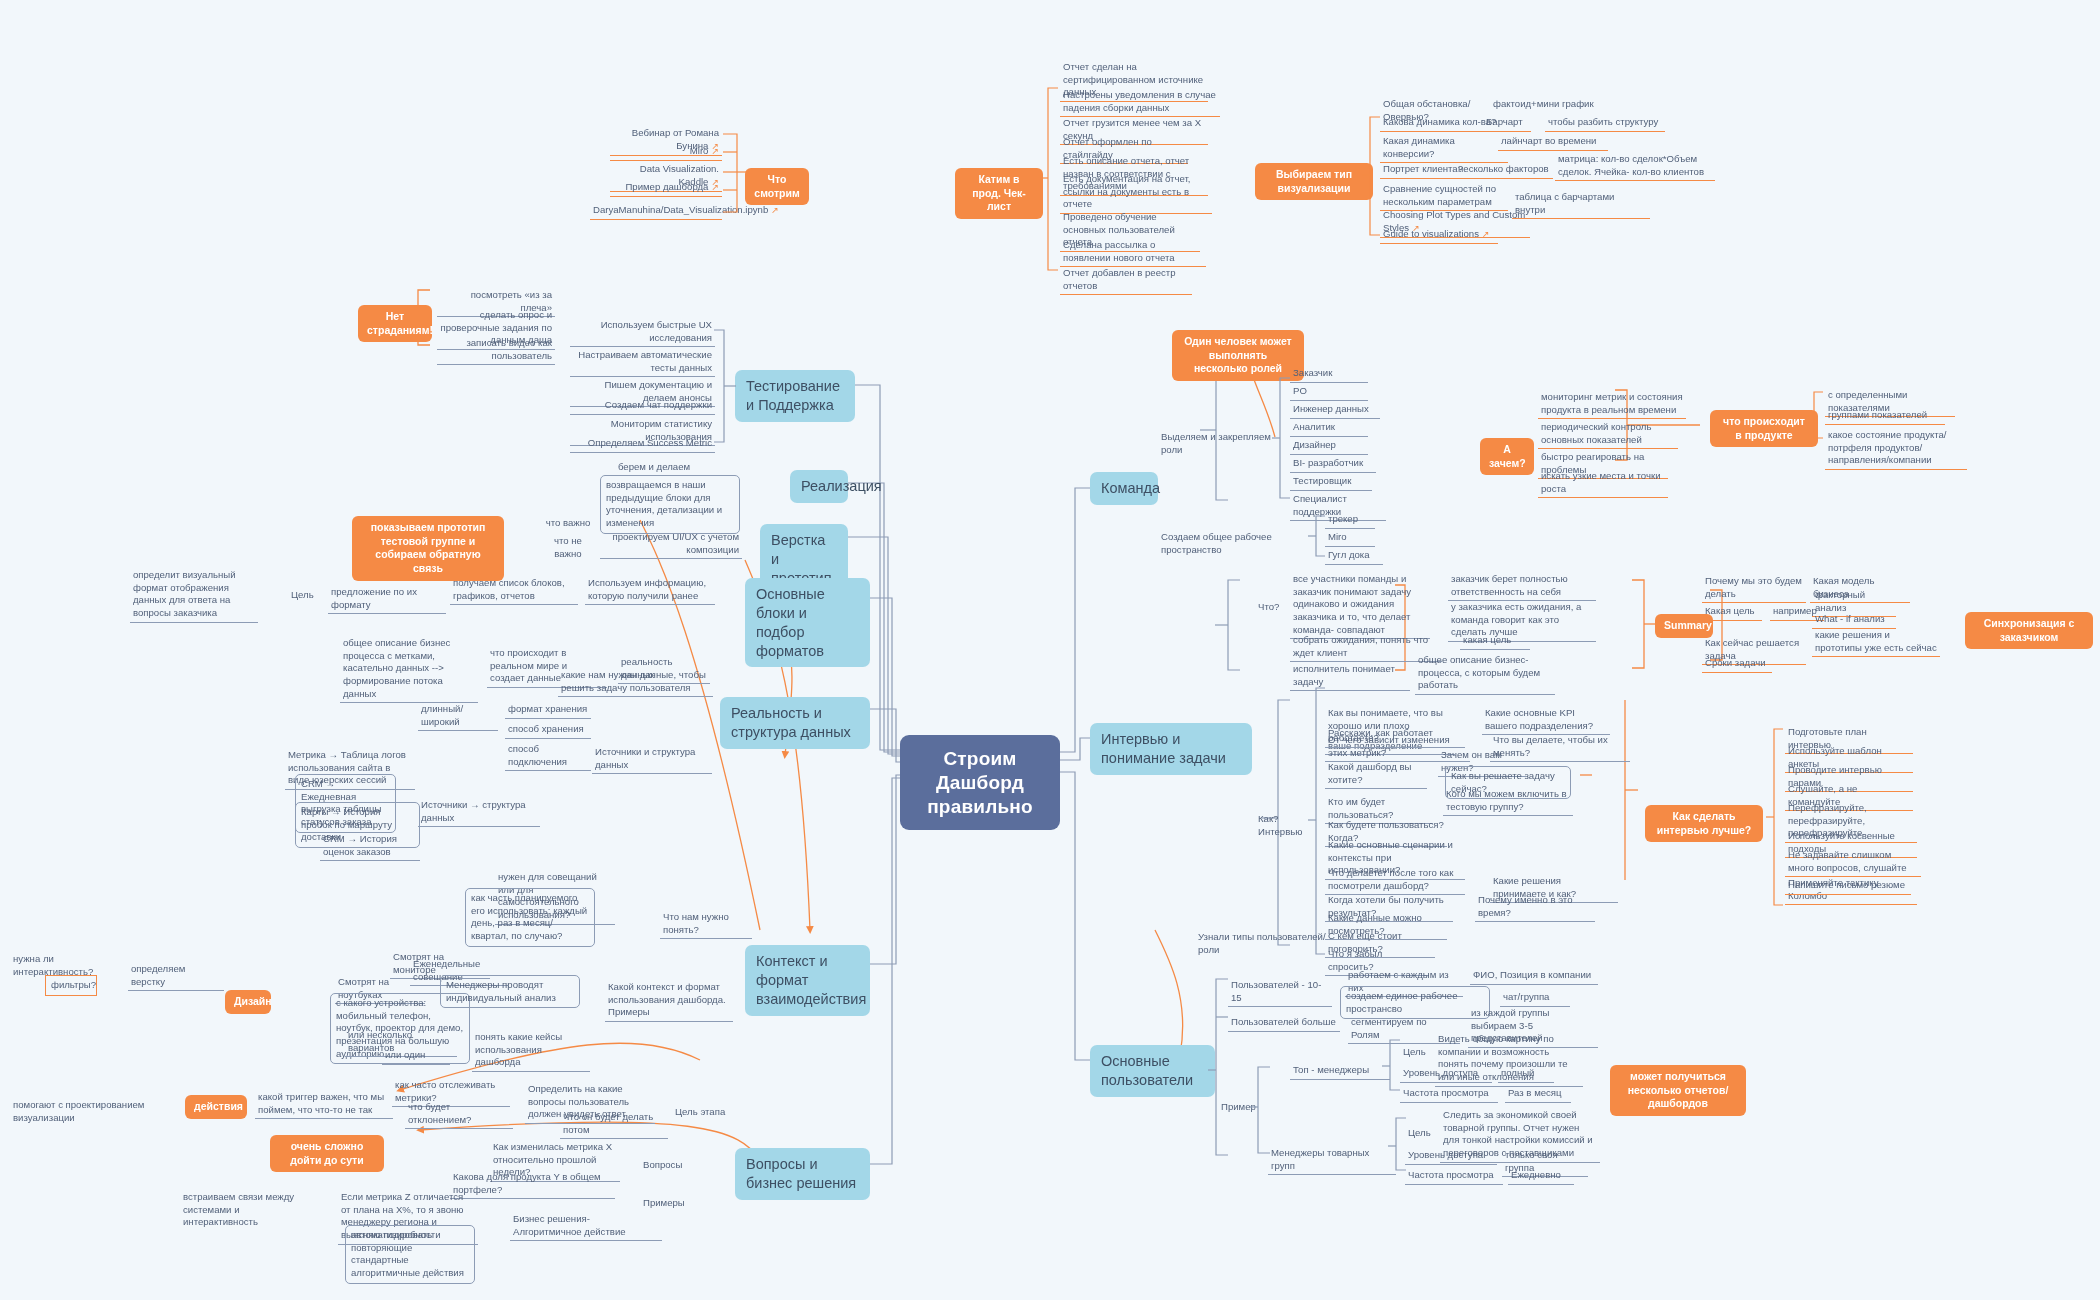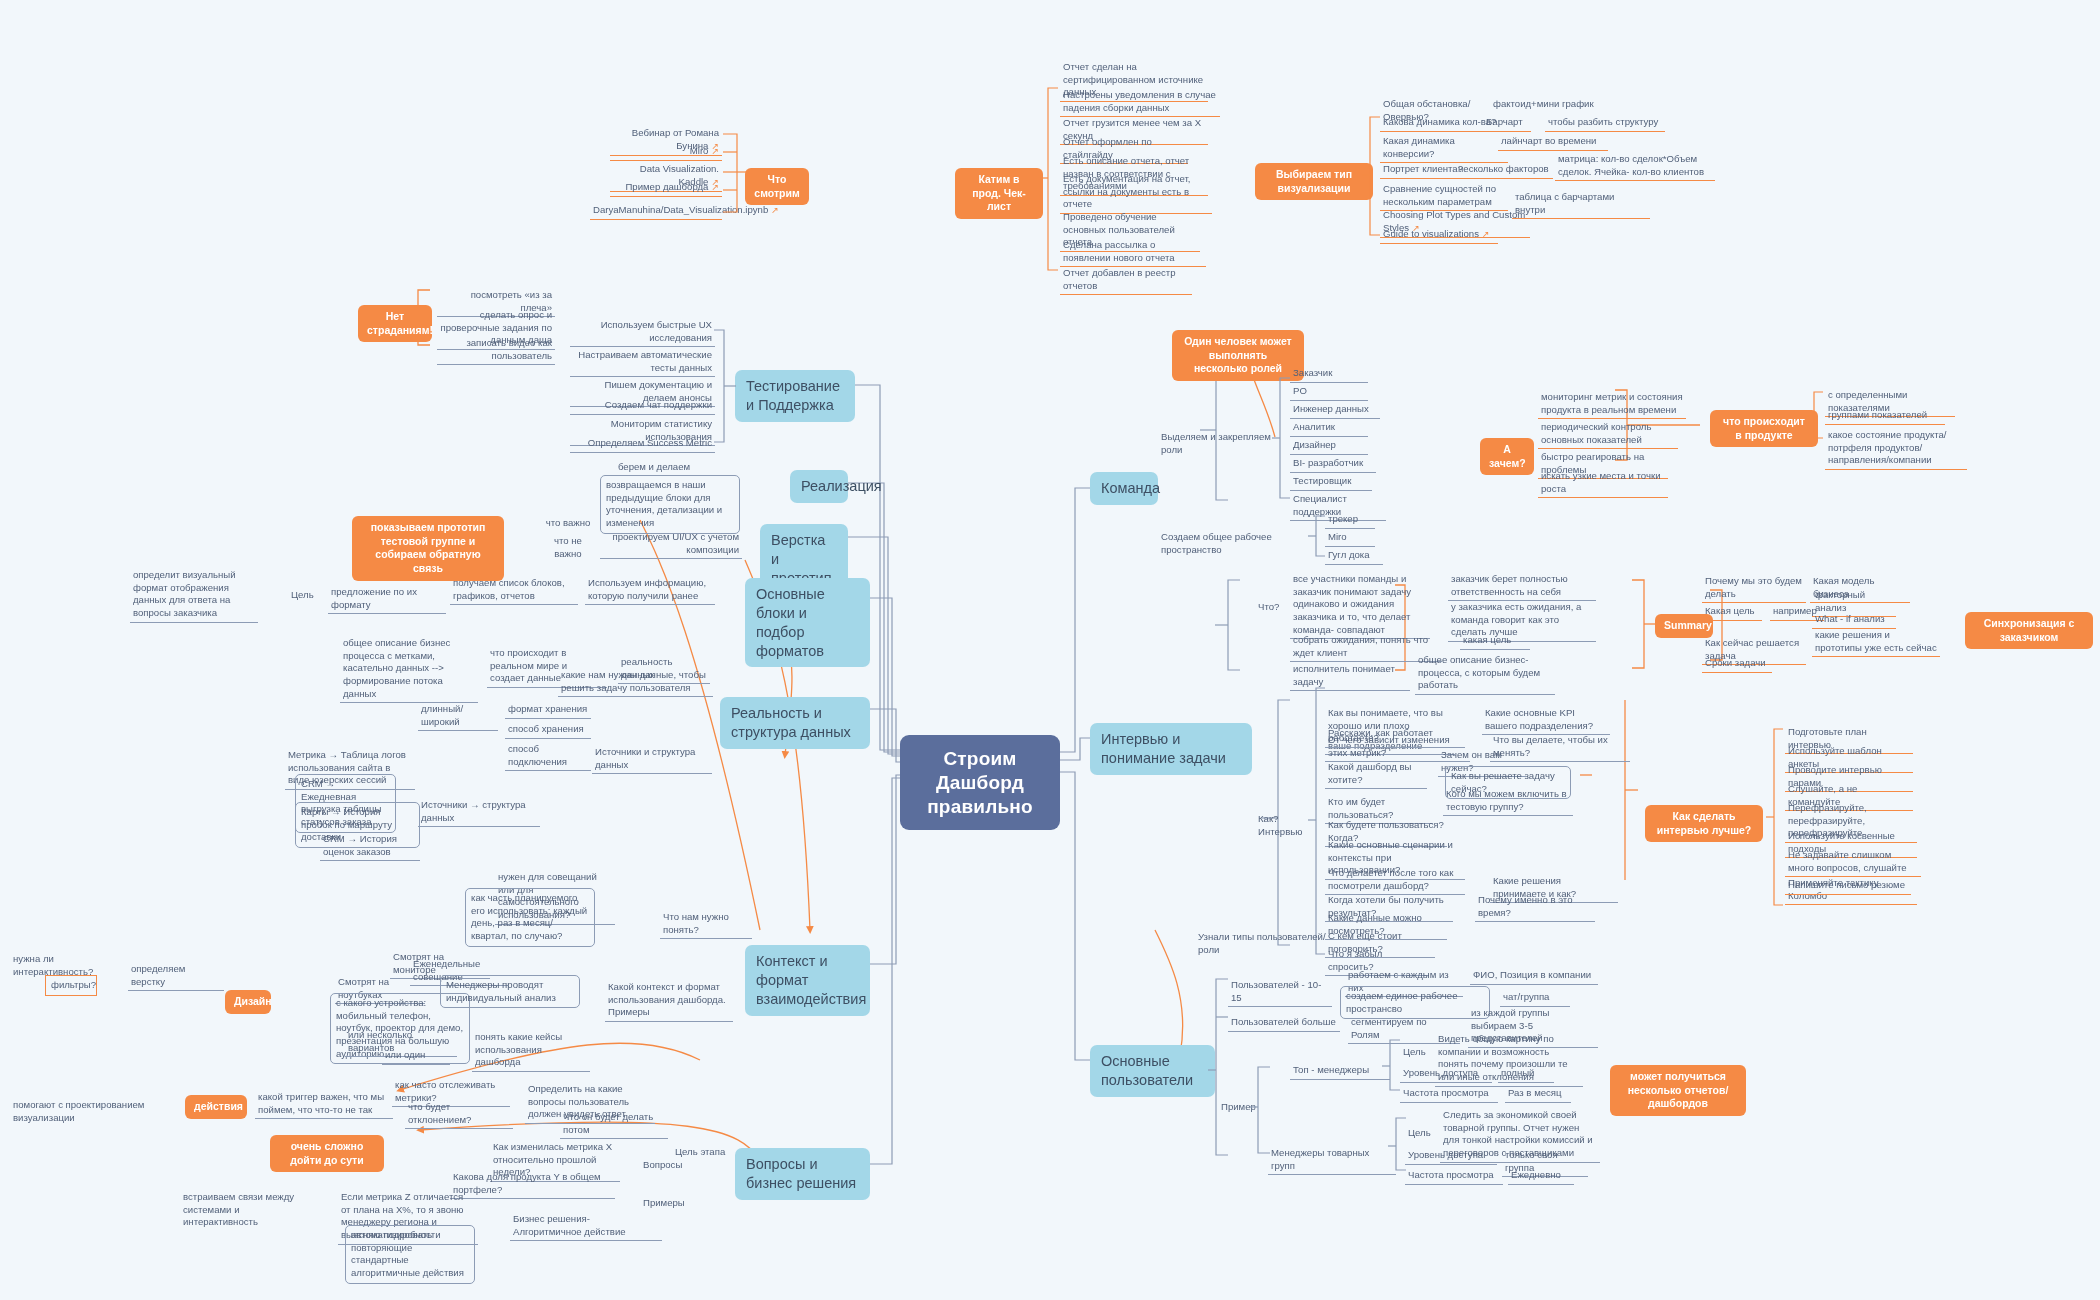--- a/index.html
+++ b/index.html
@@ -263,21 +263,21 @@
 <div class="node leaf" style="left:660px;top:910px;width:92px;"><span>Что нам нужно понять?</span></div>
 <div class="node leaf" style="left:605px;top:980px;width:128px;"><span>Какой контекст и формат использования дашборда. Примеры</span></div>
 
 <div class="node callout" style="left:185px;top:1095px;width:62px;"><span>действия</span></div>
 <div class="node leaf nb" style="left:10px;top:1098px;width:170px;"><span>помогают с проектированием визуализации</span></div>
 <div class="node leaf" style="left:255px;top:1090px;width:138px;"><span>какой триггер важен, что мы поймем, что что-то не так</span></div>
 <div class="node leaf" style="left:392px;top:1078px;width:118px;"><span>как часто отслеживать метрики?</span></div>
 <div class="node leaf" style="left:405px;top:1100px;width:108px;"><span>что будет отклонением?</span></div>
 <div class="node leaf" style="left:525px;top:1082px;width:130px;"><span>Определить на какие вопросы пользователь должен увидеть ответ</span></div>
 <div class="node leaf" style="left:560px;top:1110px;width:108px;"><span>Что он будет делать потом</span></div>
-<div class="node leaf nb" style="left:672px;top:1105px;width:68px;margin-top:40px;"><span>Цель этапа</span></div>
+<div class="node leaf nb" style="left:672px;top:1105px;width:68px;"><span>Цель этапа</span></div>
 <div class="node callout" style="left:270px;top:1135px;width:114px;"><span>очень сложно дойти до сути</span></div>
 <div class="node leaf" style="left:490px;top:1140px;width:130px;"><span>Как изменилась метрика X относительно прошлой недели?</span></div>
 <div class="node leaf" style="left:450px;top:1170px;width:165px;"><span>Какова доля продукта Y в общем портфеле?</span></div>
 <div class="node leaf nb" style="left:640px;top:1158px;width:56px;"><span>Вопросы</span></div>
 <div class="node leaf" style="left:338px;top:1190px;width:140px;"><span>Если метрика Z отличается от плана на X%, то я звоню менеджеру региона и выясняю подробности</span></div>
 <div class="node leaf boxed" style="left:345px;top:1225px;width:130px;"><span>автоматизировать повторяющие стандартные алгоритмичные действия</span></div>
 <div class="node leaf" style="left:510px;top:1212px;width:152px;"><span>Бизнес решения- Алгоритмичное действие</span></div>
 <div class="node leaf nb" style="left:640px;top:1196px;width:60px;"><span>Примеры</span></div>
 <div class="node leaf nb" style="left:180px;top:1190px;width:130px;"><span>встраиваем связи между системами и интерактивность</span></div>
 

